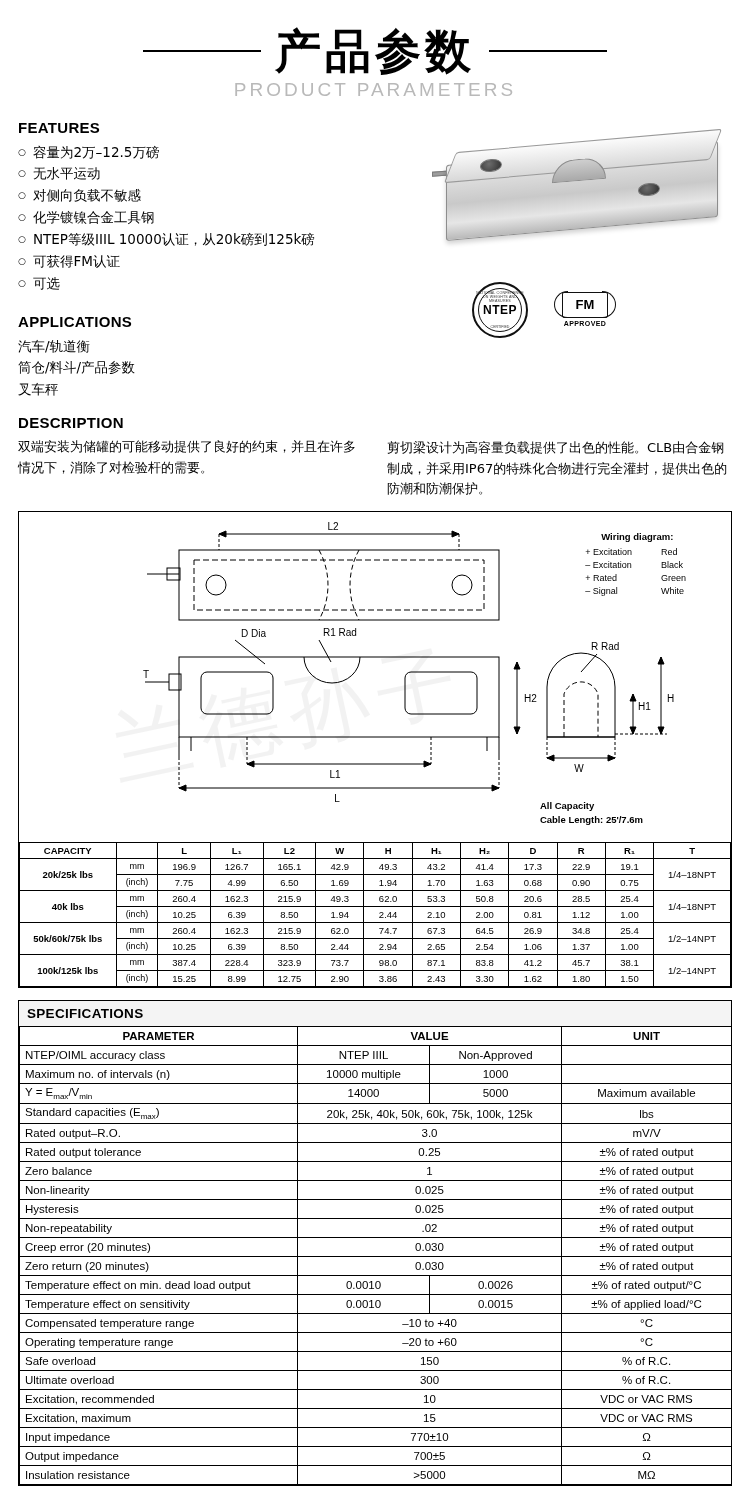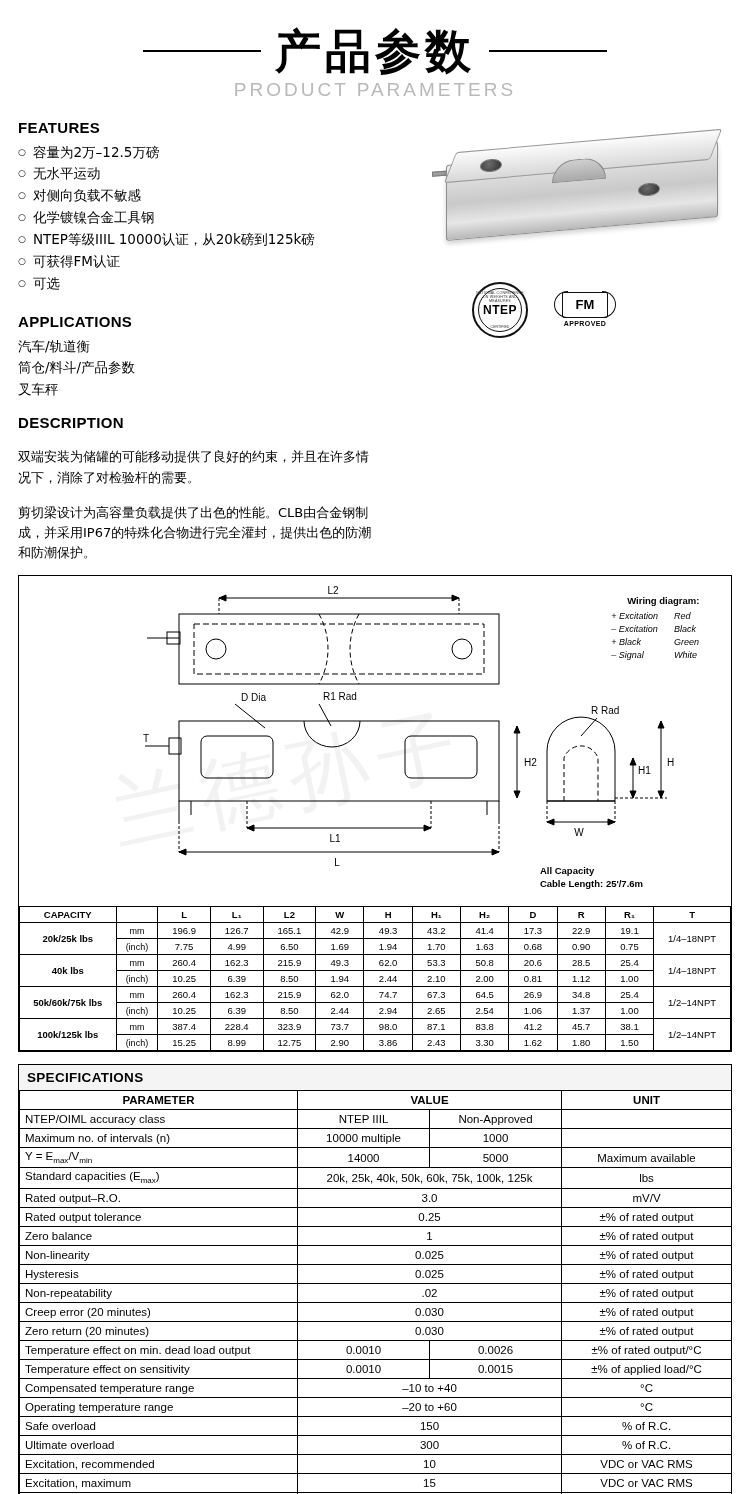--- a/index.html
+++ b/index.html
@@ -204,23 +204,22 @@
     width: 13px;
     border: 1.6px solid #111;
   }
   .fm-diamond:before { left: -9px; border-right: none; border-radius: 14px 0 0 14px; }
   .fm-diamond:after { right: -9px; border-left: none; border-radius: 0 14px 14px 0; }
   .fm-text { font-size: 7px; font-weight: bold; margin-top: 2px; letter-spacing: .4px; }
 
   
   .desc-wrap {
     display: flex;
-    gap: 14px;
-    margin-top: 16px;
-    flex-direction: column;
+    gap: 24px;
+    margin-top: 6px;
   }
   .desc-col {
     width: 50%;
     font-size: 13px;
     line-height: 1.55;
     font-family: "DejaVu Sans", sans-serif;
   }
   .desc-col.right { padding-top: 1px; }
 
   
@@ -256,21 +255,21 @@
     white-space: nowrap;
   }
   .wiring {
     position: absolute;
     right: 16px; top: 18px;
     font-size: 9.5px;
     line-height: 1.45;
   }
   .wiring .wt { font-weight: bold; margin-bottom: 2px; font-size: 9.5px; margin-left: 16px; }
   .wiring table { border-collapse: collapse; }
-  .wiring td { padding: 0 16px 0 0; font-size: 9px; font-style: italic; }
+  .wiring td { padding: 0 29px 0 0; font-size: 9px; }
   .allcap {
     position: absolute;
     right: 88px; bottom: 16px;
     font-size: 9.5px;
     font-weight: bold;
     line-height: 1.4;
   }
 
   
   table.dim {
@@ -463,21 +462,21 @@
           <tbody>
               <tr>
             <td>+ Excitation</td>
             <td>Red</td>
           </tr>
           <tr>
             <td>– Excitation</td>
             <td>Black</td>
           </tr>
           <tr>
-            <td>+ Black</td>
+            <td>+ Rated</td>
             <td>Green</td>
           </tr>
           <tr>
             <td>– Signal</td>
             <td>White</td>
           </tr>
         </tbody>
           </table>
       </div>
 

